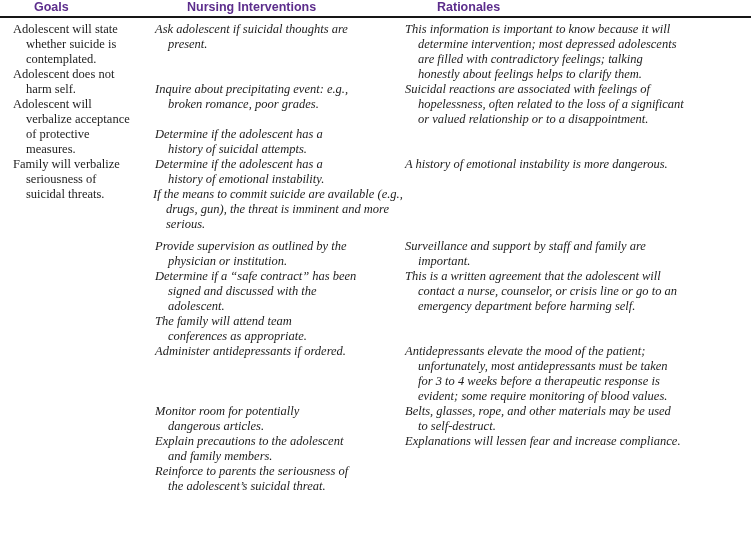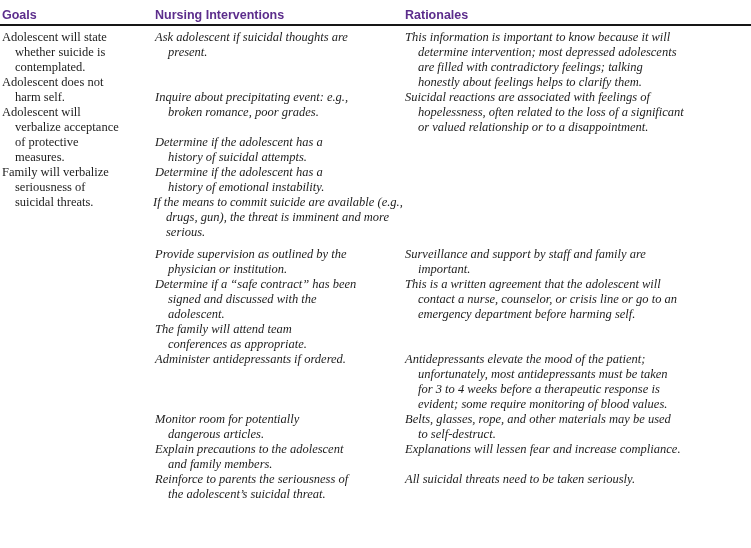--- a/index.html
+++ b/index.html
@@ -5,40 +5,40 @@
   :root { --accent: #5c2d8c; --rule: #161616; --ink: #1c1c1c; --bg: #ffffff; }
   * { box-sizing: border-box; }
   html, body { margin: 0; padding: 0; }
   body {
     width: 751px; height: 548px; overflow: hidden;
     background: var(--bg);
     font-family: "Liberation Serif", serif;
     font-size: 12.5px; line-height: 15px; color: var(--ink);
   }
   .table { width: 751px; }
-  .header-row { display: flex; padding-top: 9px; }
+  .header-row { display: flex; padding-top: 1px; margin-left: 32px; }
   .hcell {
     font-family: "Liberation Sans", sans-serif;
     font-weight: bold; font-size: 12.5px; line-height: 13px;
     color: var(--accent);
   }
   .hcell.c1 { width: 153px; padding-left: 2px; }
   .hcell.c2 { width: 252px; padding-left: 2px; }
   .hcell.c3 { flex: 1; }
   .rule { border-top: 2px solid var(--rule); margin-top: 2px; }
   .content { display: flex; padding-top: 4px; align-items: flex-start; }
   .goals-col { width: 153px; padding-right: 8px; }
   .rows-col { flex: 1; display: flex; flex-direction: column; }
   .row { display: flex; align-items: flex-start; }
   .row.gap-above { margin-top: 7px; align-items: flex-end; }
   .cell {
     margin: 0; white-space: pre-wrap;
     text-indent: -13px; padding-left: 15px; font-style: italic;
   }
-  .goal { text-indent: -13px; padding-left: 15px; margin: 0; white-space: pre-wrap; }
+  .goal { text-indent: -13px; padding-left: 26px; margin: 0; white-space: pre-wrap; }
   .intervention { width: 252px; padding-right: 8px; }
   .rationale { flex: 1; padding-left: 13px; padding-right: 2px; }
 </style>
 </head>
 <body>
 
 <div class="table">
   <div class="header-row">
     <div class="hcell c1">Goals</div>
     <div class="hcell c2">Nursing Interventions</div>
@@ -83,20 +83,21 @@
 
 
   <div class="row">
     <p class="cell intervention">Determine if the adolescent has a
 history of suicidal attempts.</p>
   </div>
 
   <div class="row">
     <p class="cell intervention">Determine if the adolescent has a
 history of emotional instability.</p>
+    <p class="cell rationale">A history of emotional instability is more dangerous.</p>
   </div>
 
   <div class="row">
     <p class="cell rationale">If the means to commit suicide are available (e.g.,
 drugs, gun), the threat is imminent and more
 serious.</p>
   </div>
 
   <div class="row gap-above">
     <p class="cell intervention">Provide supervision as outlined by the
@@ -136,17 +137,16 @@
 
   <div class="row">
     <p class="cell intervention">Explain precautions to the adolescent
 and family members.</p>
     <p class="cell rationale">Explanations will lessen fear and increase compliance.</p>
   </div>
 
   <div class="row">
     <p class="cell intervention">Reinforce to parents the seriousness of
 the adolescent’s suicidal threat.</p>
-    <p class="cell rationale">All suicidal threats need to be taken seriously.</p>
   </div>
 </div>
   </div>
 </div>
 
 </body></html>

